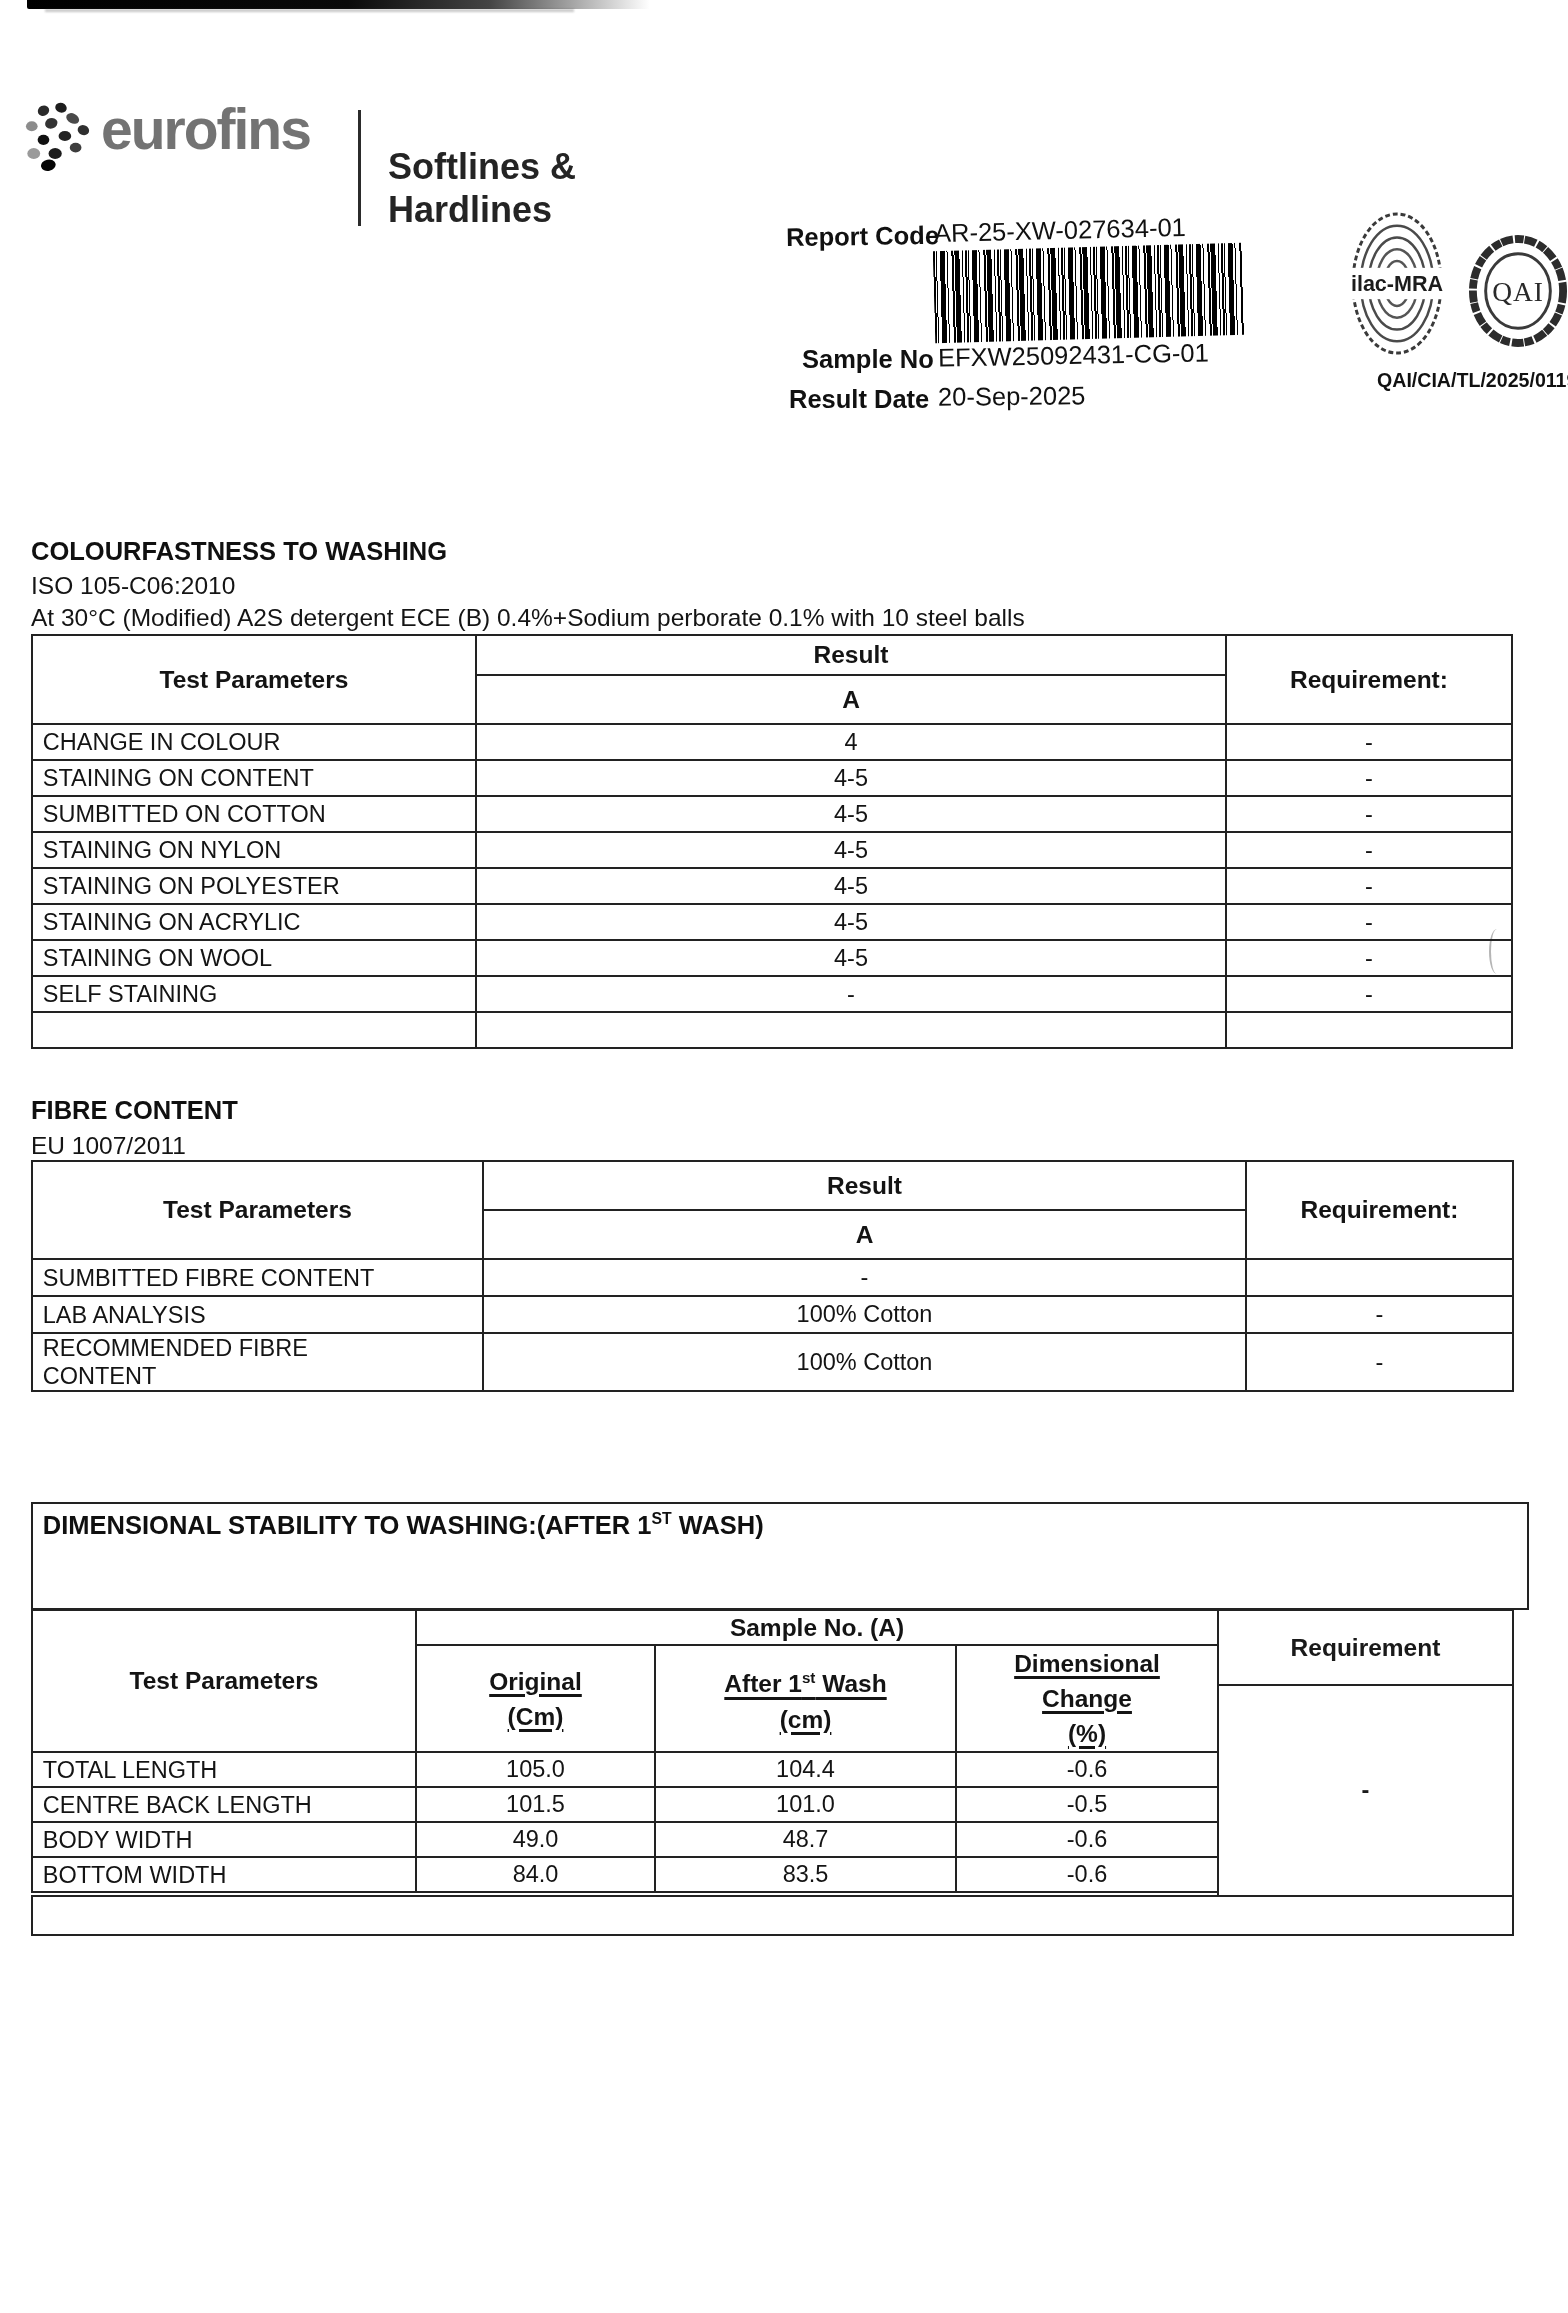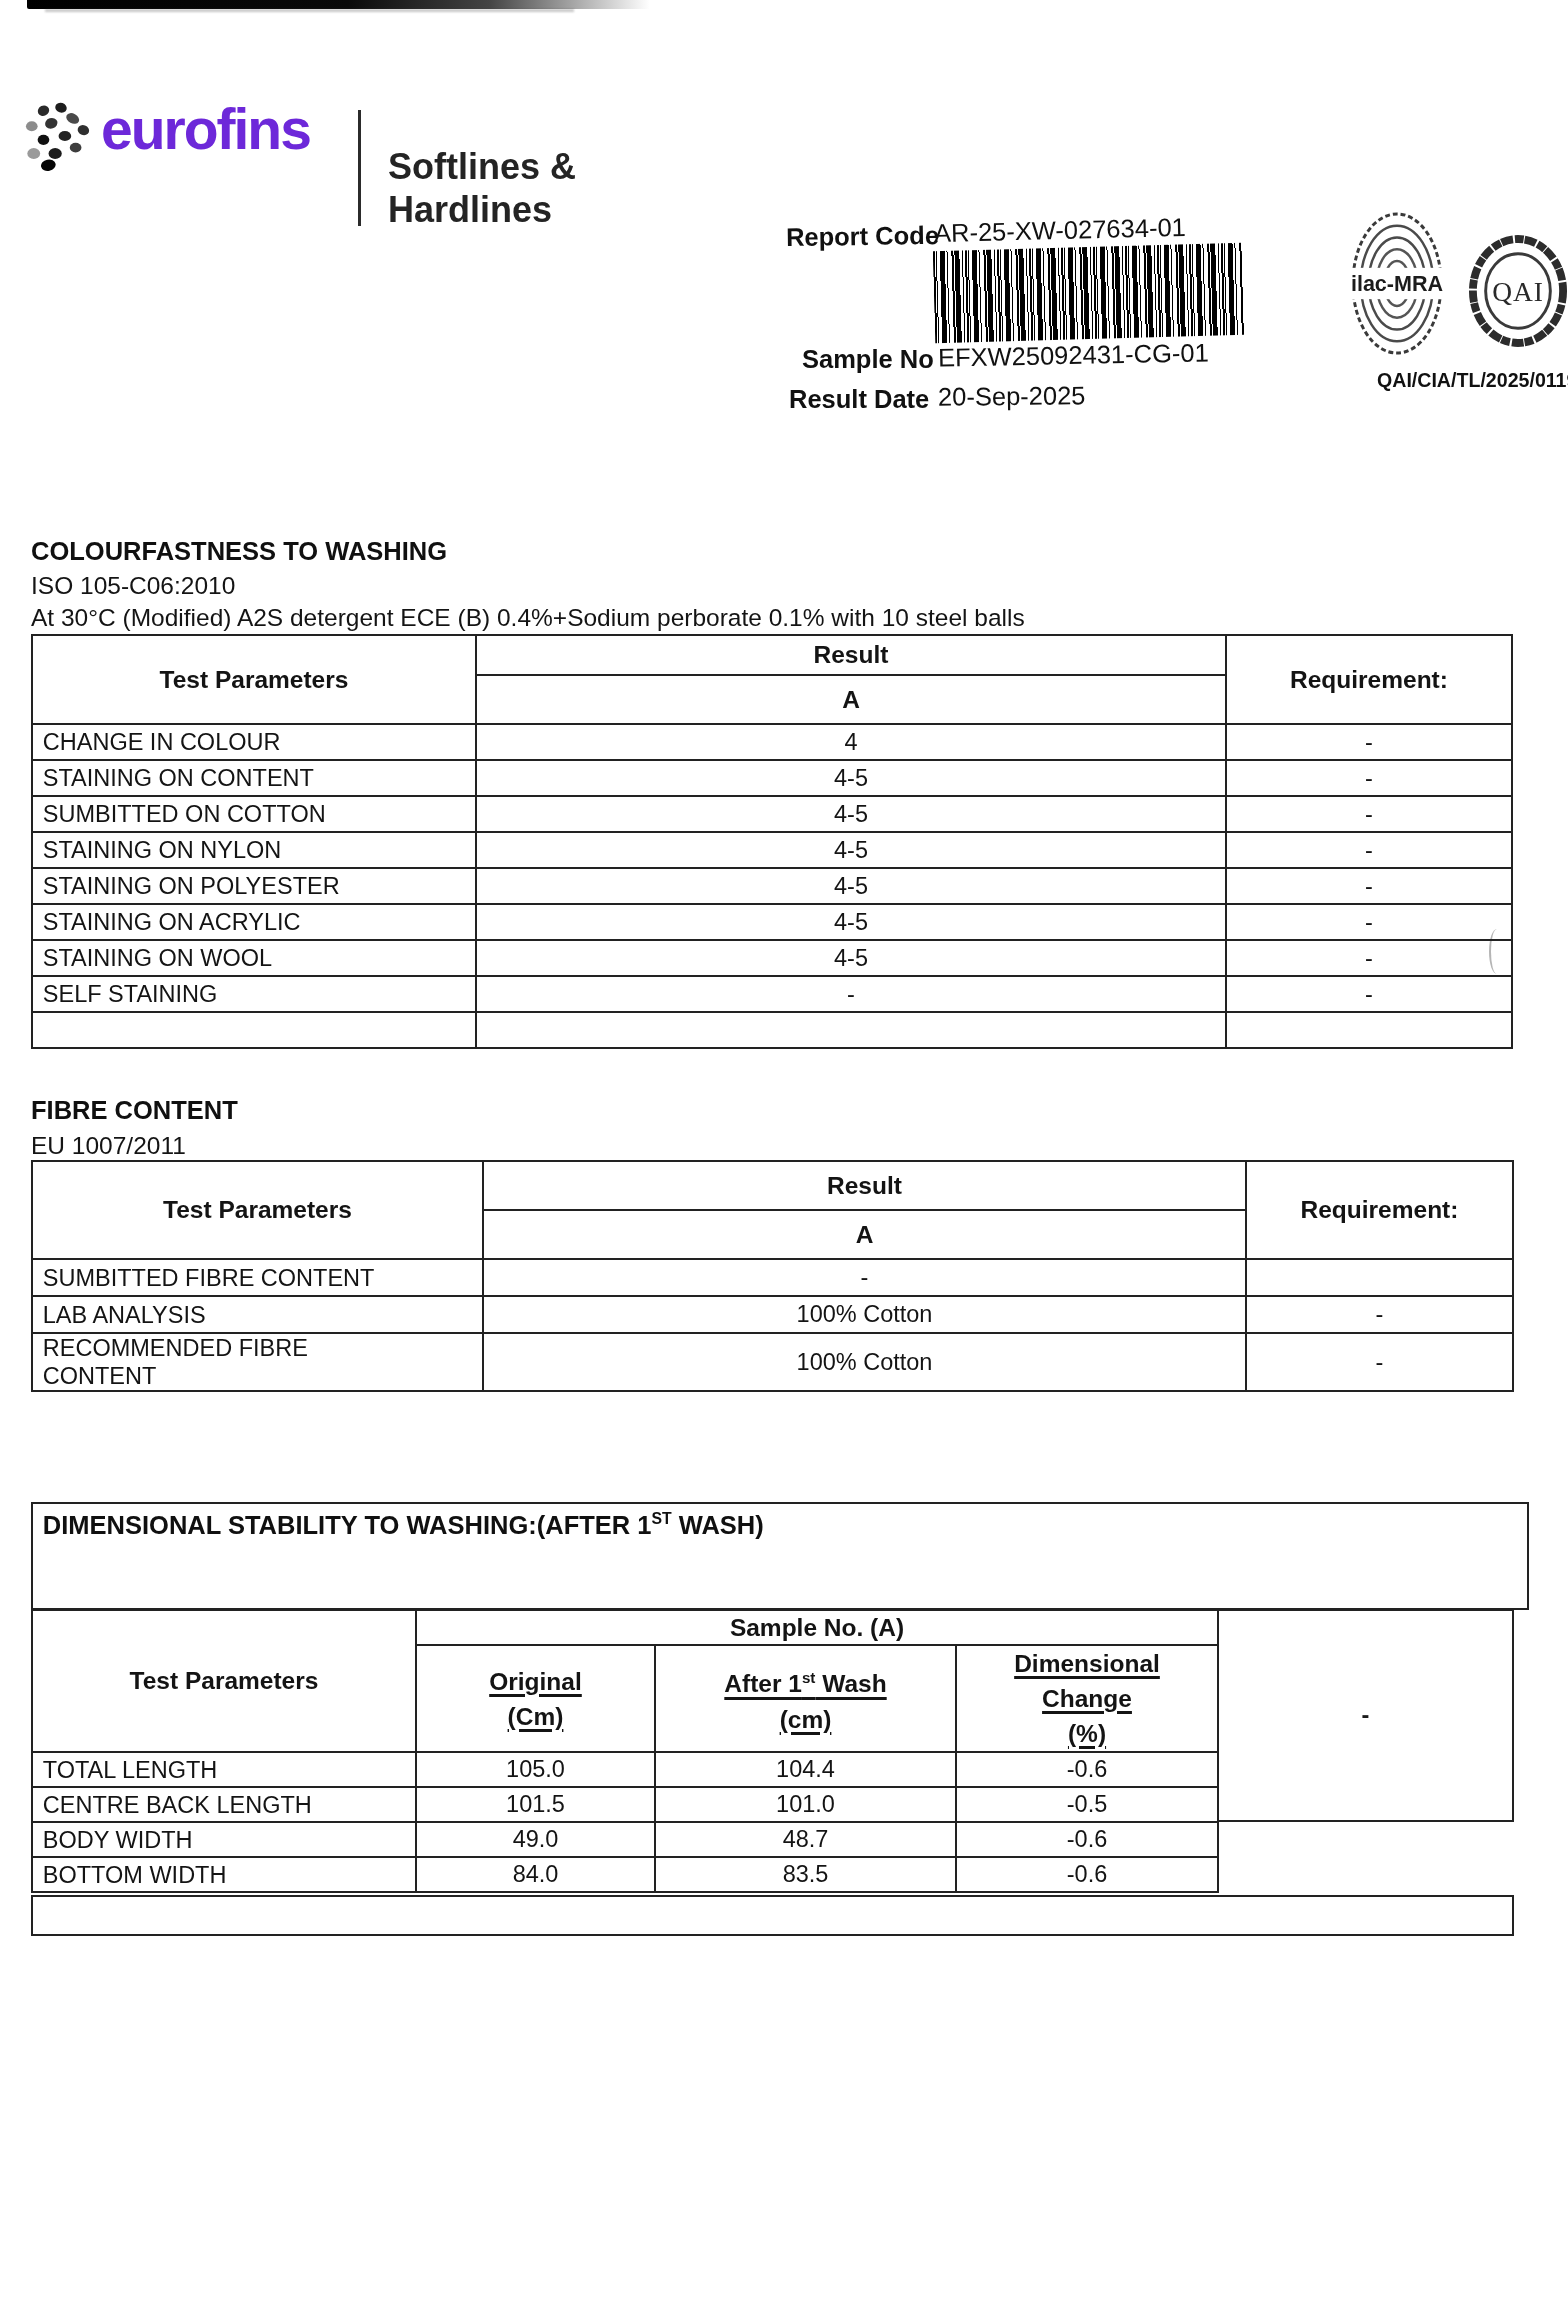--- a/index.html
+++ b/index.html
@@ -10,21 +10,21 @@
   }
   .abs{position:absolute;}
 
   
   .smear-top{left:27.4px;top:0;width:642px;height:8.8px;
     background:linear-gradient(90deg,#000 0%,#0a0a0a 50%,#444 72%,rgba(110,110,110,0) 97%);
     border-radius:0 0 4.9px 2px;}
   .smear-top2{left:45px;top:8.8px;width:529px;height:2.9px;background:rgba(70,70,70,.30);filter:blur(1px);}
 
   
-  .brand-text{left:101px;top:96px;font-size:57px;font-weight:600;letter-spacing:-2px;color:#6d28d9;}
+  .brand-text{left:101px;top:96px;font-size:57px;font-weight:600;letter-spacing:-2px;color:#737373;}
   .brand-divider{left:358px;top:110px;width:2.9px;height:116px;background:#2b2b2b;}
   .division{left:388px;top:145px;font-size:36px;font-weight:bold;line-height:43px;color:#242424;}
 
   .meta-label{font-size:25.5px;font-weight:bold;color:#111;}
   .meta-value{font-size:25.5px;color:#111;}
   .lbl-report-code{left:786px;top:222px;transform:rotate(-0.8deg);}
   .val-report-code{left:934px;top:216px;transform:rotate(-1.4deg);}
   .barcode{left:934px;top:247px;width:309px;height:92px;transform:rotate(-1.6deg);
     background:repeating-linear-gradient(90deg,
       #000 0 2px,#fff 2px 2.9px,#000 2.9px 3.9px,#fff 3.9px 6.9px,#000 6.9px 11.8px,#fff 11.8px 13.7px,
@@ -294,16 +294,17 @@
       <tr>
         <td class="pcell">BOTTOM WIDTH</td>
         <td class="vcell">84.0</td>
         <td class="vcell">83.5</td>
         <td class="vcell">-0.6</td>
       </tr>
     </tbody>
 </table>
 
 <div class="abs reqcol">
+  <div class="reqhead">Requirement</div>
   <div class="reqval">-</div>
 </div>
 <div class="abs t3bottom"></div>
 
 
 </body></html>

